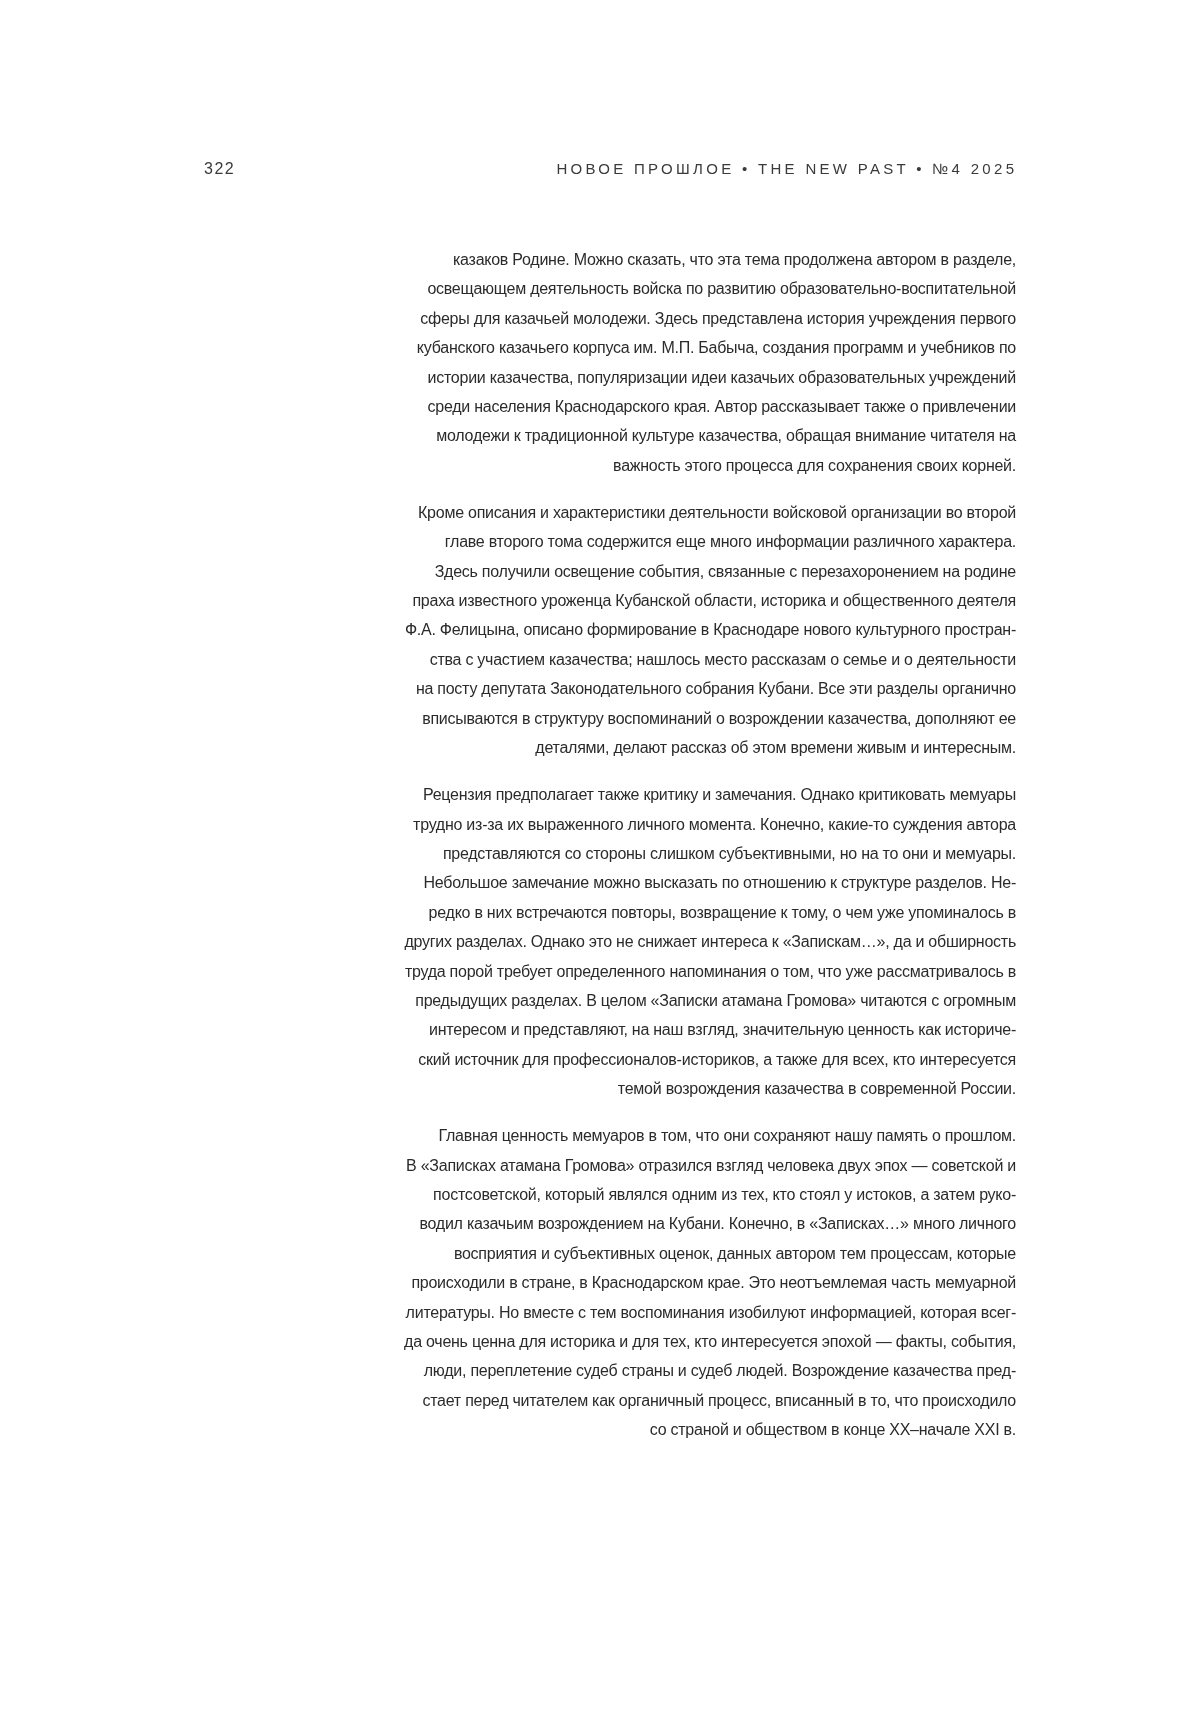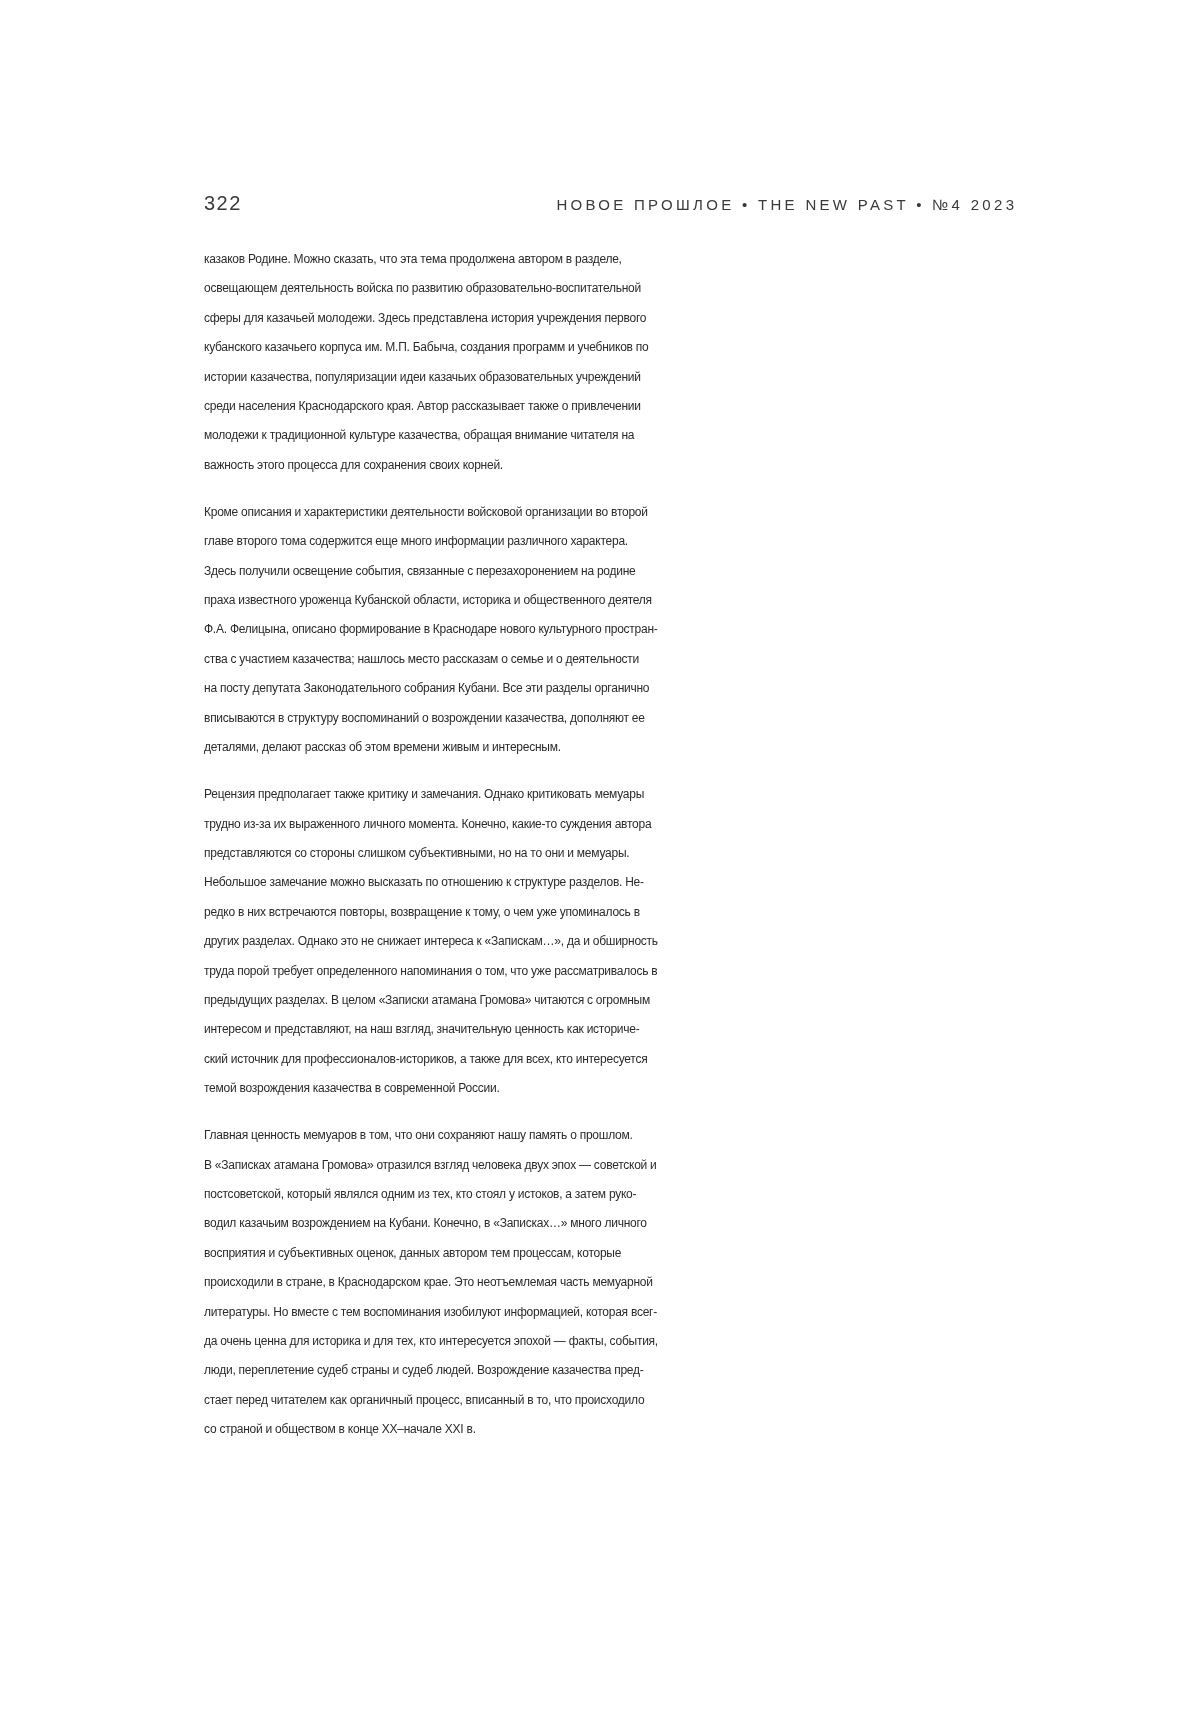--- a/index.html
+++ b/index.html
@@ -19,58 +19,57 @@
     position: absolute;
     left: 204px;
     top: 160px;
     width: 810px;
     display: flex;
     justify-content: space-between;
     align-items: baseline;
     color: #3a3a3a;
   }
   .page-num {
-    font-size: 20px;
+    font-size: 16px;
     letter-spacing: 1.5px;
     font-weight: 400;
     color: #3a3a3a;
-    margin-top: 32px;
   }
   .journal-title {
     font-size: 15px;
     letter-spacing: 3.3px;
     font-weight: 400;
     color: #3a3a3a;
     white-space: nowrap;
     margin-right: -3.3px; 
   }
   .article-body {
     position: absolute;
     left: 204px;
     top: 245px;
     width: 812px;
   }
   .article-body p {
     margin: 0 0 17.6px 0;
-    font-size: 12px;
+    font-size: 16px;
     line-height: 29.4px;
     letter-spacing: -0.25px;
     color: #2b2b2b;
     white-space: pre-line; 
-    text-align: left;
+    text-align: right;
   }
 </style>
 </head>
 <body>
 
 <div class="page">
 
   <header class="running-head">
     <span class="page-num">322</span>
-    <span class="journal-title">НОВОЕ ПРОШЛОЕ • THE NEW PAST • №4 2023</span>
+    <span class="journal-title">НОВОЕ ПРОШЛОЕ • THE NEW PAST • №4 2025</span>
   </header>
 
   <main class="article-body">
     <p>казаков Родине. Можно сказать, что эта тема продолжена автором в разделе,
 освещающем деятельность войска по развитию образовательно-воспитательной
 сферы для казачьей молодежи. Здесь представлена история учреждения первого
 кубанского казачьего корпуса им. М.П. Бабыча, создания программ и учебников по
 истории казачества, популяризации идеи казачьих образовательных учреждений
 среди населения Краснодарского края. Автор рассказывает также о привлечении
 молодежи к традиционной культуре казачества, обращая внимание читателя на

